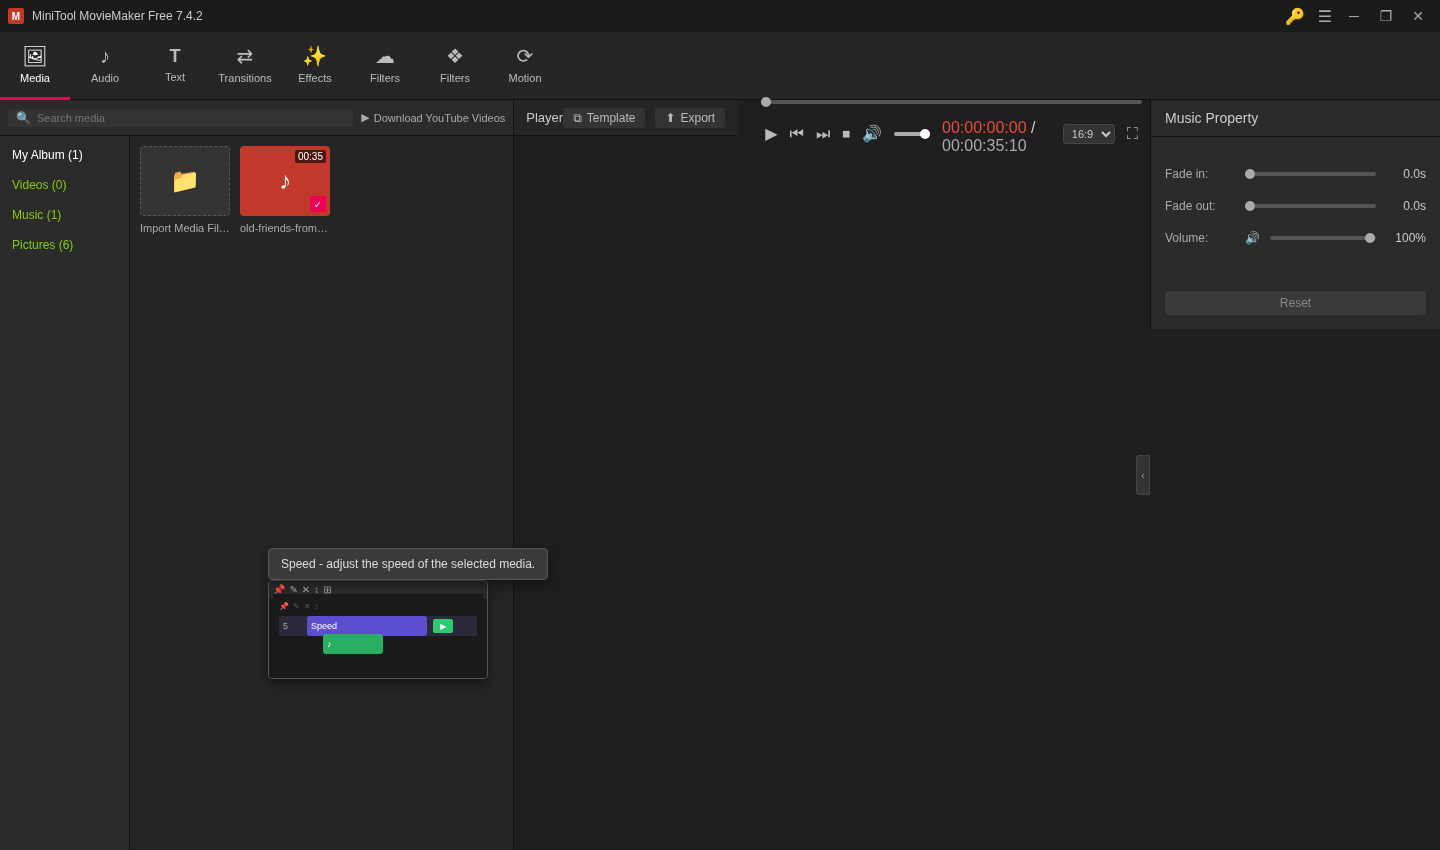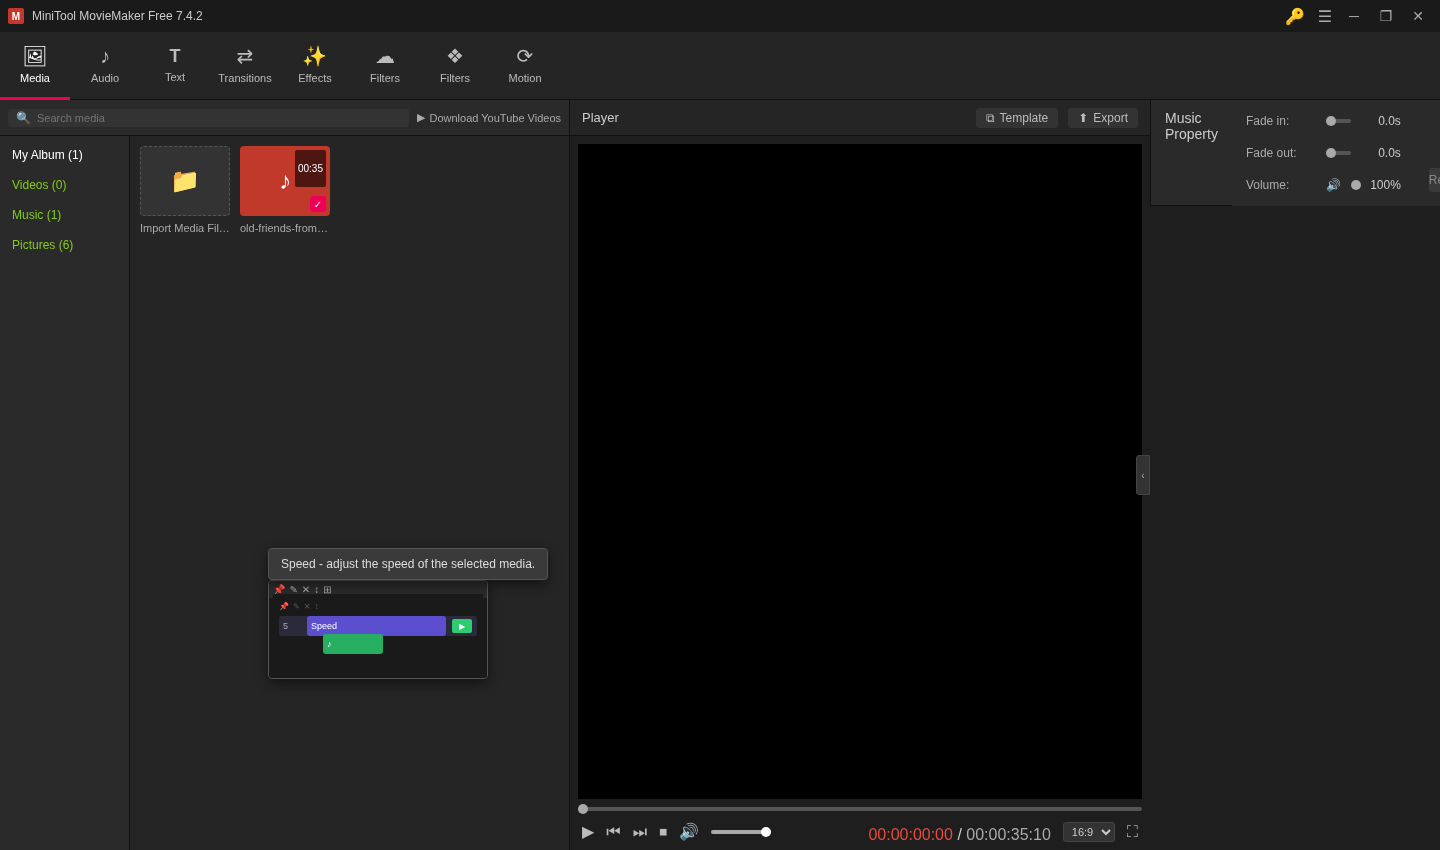--- a/index.html
+++ b/index.html
@@ -42,47 +42,47 @@
 
     #left-inner { display: flex; flex: 1; overflow: hidden; }
     #sidebar { width: 130px; background: #2a2a2a; border-right: 1px solid #111; padding-top: 4px; }
     .sidebar-item { padding: 8px 12px; cursor: pointer; color: #84cc16; font-size: 12px; }
     .sidebar-item.active { color: white; }
 
     #media-grid { flex: 1; padding: 10px; display: flex; flex-wrap: wrap; gap: 10px; align-content: flex-start; overflow-y: auto; }
     .media-item { display: flex; flex-direction: column; align-items: center; gap: 6px; cursor: pointer; }
     .media-thumb { width: 90px; height: 70px; border: 1px dashed #555; display: flex; align-items: center; justify-content: center; border-radius: 4px; background: #333; color: #777; font-size: 22px; position: relative; }
     .media-thumb.music { background: #c0392b; border: none; }
-    .media-thumb .duration { position: absolute; top: 4px; right: 4px; font-size: 10px; color: white; background: rgba(0,0,0,0.6); padding: 13px 3px; border-radius: 2px; }
+    .media-thumb .duration { position: absolute; top: 4px; right: 4px; font-size: 10px; color: white; background: rgba(0,0,0,0.6); padding: 1px 3px; border-radius: 2px; }
     .media-thumb .check { position: absolute; bottom: 4px; right: 4px; width: 16px; height: 16px; background: #e05; border-radius: 3px; display: flex; align-items: center; justify-content: center; color: white; font-size: 10px; }
     .media-label { font-size: 11px; color: #aaa; text-align: right; max-width: 90px; overflow: hidden; text-overflow: ellipsis; white-space: nowrap; }
 
     
-    #center-panel { flex: 1; display: flex; flex-direction: column; background: #1e1e1e; }
+    #center-panel { flex: 1; display: flex; flex-direction: row; background: #1e1e1e; }
     #player-header { display: flex; align-items: center; justify-content: space-between; padding: 0 12px; height: 36px; background: #252525; border-bottom: 1px solid #111; }
     #player-label { color: #ccc; font-size: 13px; }
     #player-actions { display: flex; gap: 10px; align-items: center; }
     .player-action-btn { display: flex; align-items: center; gap: 5px; color: #bbb; cursor: pointer; font-size: 12px; background: #333; padding: 3px 10px; border-radius: 3px; }
 
     #video-area { flex: 1; background: #000; margin: 8px; }
     #player-timeline { padding: 0 8px 6px; }
     #seek-bar { width: 100%; height: 4px; background: #555; border-radius: 2px; margin-bottom: 8px; position: relative; }
     #seek-thumb { width: 10px; height: 10px; background: #aaa; border-radius: 50%; position: absolute; top: -3px; left: 0; }
     #player-controls { display: flex; align-items: center; gap: 12px; padding: 0 4px; }
     .ctrl-btn { color: #bbb; cursor: pointer; font-size: 16px; background: none; border: none; }
     #time-display { margin-left: auto; font-size: 16px; margin-top: 7px; }
     #time-current { color: #e74c3c; }
     #time-total { color: #aaa; }
     #aspect-select { background: #333; border: 1px solid #444; color: #ccc; padding: 2px 4px; border-radius: 3px; font-size: 11px; }
     #fullscreen-btn { color: #aaa; cursor: pointer; font-size: 16px; }
     #vol-slider { width: 60px; height: 4px; background: #aaa; border-radius: 2px; position: relative; }
     #vol-thumb { width: 10px; height: 10px; background: white; border-radius: 50%; position: absolute; top: -3px; right: 0; }
 
     
-    #right-panel { width: 290px; background: #2a2a2a; border-left: 1px solid #111; display: flex; flex-direction: row; }
+    #right-panel { width: 290px; background: #2a2a2a; border-left: 1px solid #111; display: flex; flex-direction: column; gap: 16px; }
     #right-header { padding: 10px 14px; border-bottom: 1px solid #111; font-size: 14px; color: #ccc; font-weight: 500; }
     #props-content { padding: 14px; display: flex; flex-direction: column; gap: 18px; }
     .prop-row { display: flex; align-items: center; gap: 10px; }
     .prop-label { width: 70px; color: #aaa; font-size: 12px; }
     .prop-slider { flex: 1; height: 4px; background: #555; border-radius: 2px; position: relative; cursor: pointer; }
     .prop-slider-thumb { width: 10px; height: 10px; background: #aaa; border-radius: 50%; position: absolute; top: -3px; }
     .prop-value { width: 40px; text-align: right; color: #ccc; font-size: 12px; }
     #reset-btn { margin: auto 14px 14px; background: #3a3a3a; border: none; color: #888; padding: 5px 0; border-radius: 3px; cursor: pointer; font-size: 12px; }
     .collapse-btn { position: absolute; left: -14px; top: 50%; transform: translateY(-50%); background: #333; border: 1px solid #444; color: #aaa; width: 14px; height: 40px; display: flex; align-items: center; justify-content: center; cursor: pointer; border-radius: 3px 0 0 3px; font-size: 10px; }
 
@@ -96,21 +96,21 @@
 
     
     #speed-preview {
       position: absolute; top: 580px; left: 268px;
       width: 220px; background: #2a2a2a; border: 1px solid #555; border-radius: 4px;
       z-index: 99; overflow: hidden; box-shadow: 0 4px 12px rgba(0,0,0,0.5);
     }
     #speed-preview-toolbar { display: flex; align-items: center; gap: 4px; padding: 3px 4px; background: #2a2a2a; font-size: 10px; color: #aaa; }
     #speed-preview-content { height: 80px; background: #1a1a1a; position: relative; display: flex; align-items: flex-end; padding: 4px; }
     .sp-track { height: 20px; border-radius: 3px; display: flex; align-items: center; padding: 0 4px; cursor: pointer; }
-    .sp-track.blue { background: #5b4fcf; width: 139px; text-align: center; }
+    .sp-track.blue { background: #5b4fcf; width: 120px; text-align: center; }
     .sp-track.green-small { background: #27ae60; width: 60px; position: absolute; bottom: 20px; left: 50px; }
     .sp-track-label { font-size: 9px; color: white; white-space: nowrap; overflow: hidden; text-overflow: ellipsis; }
     .sp-play-btn { width: 20px; height: 14px; background: #2ecc71; border-radius: 2px; display: flex; align-items: center; justify-content: center; font-size: 8px; color: white; margin-left: 2px; }
   </style>
 </head>
 <body>
 
 <div id="titlebar">
   <div class="left">
     <div class="app-icon">M</div>

